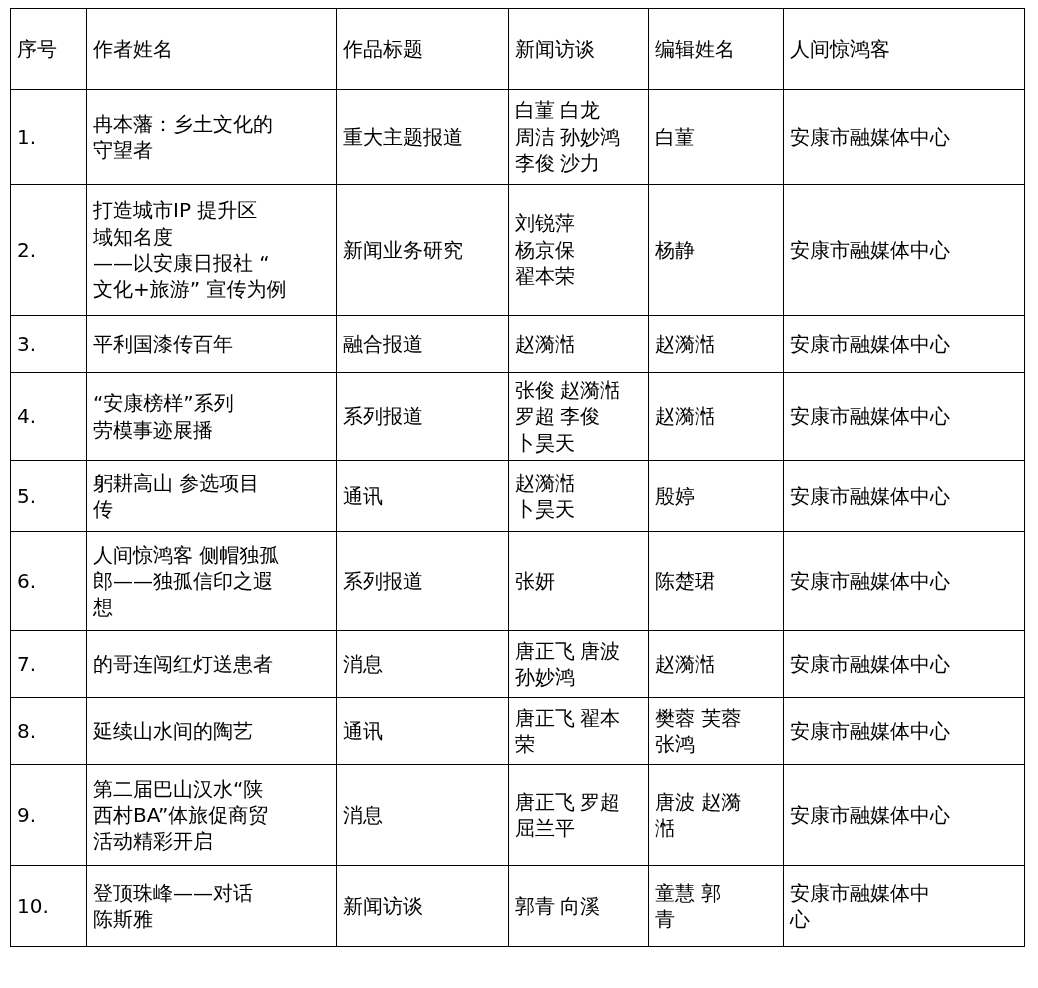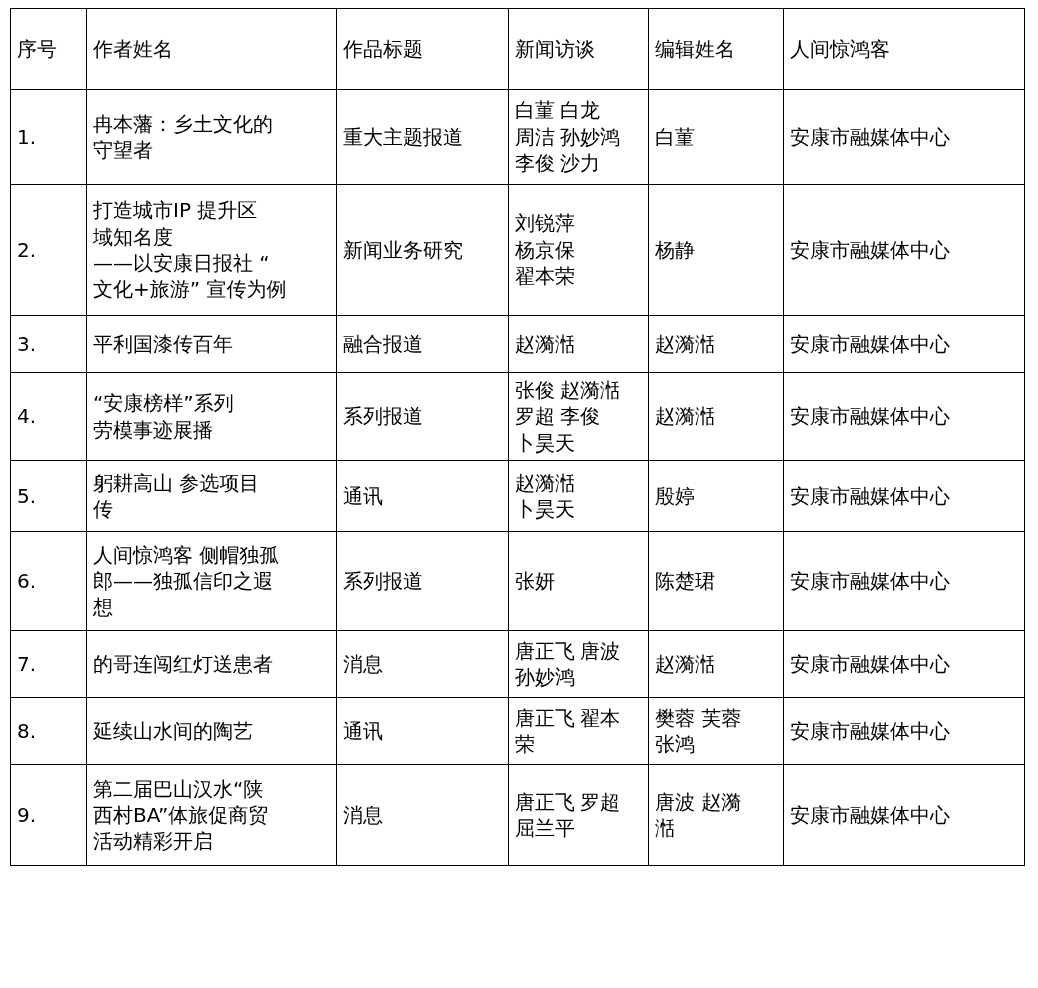--- a/index.html
+++ b/index.html
@@ -186,15 +186,26 @@
 西村BA”体旅促商贸
 活动精彩开启</td>
         <td class="cat-cell">消息</td>
         <td class="auth-cell">唐正飞  罗超
 屈兰平</td>
         <td class="edit-cell">唐波  赵漪
 湉</td>
         <td class="unit-cell">安康市融媒体中心</td>
       </tr>
 
+      <tr class="r10">
+        <td class="index-cell">10.</td>
+        <td class="title-cell">登顶珠峰——对话
+陈斯雅</td>
+        <td class="cat-cell">新闻访谈</td>
+        <td class="auth-cell">郭青  向溪</td>
+        <td class="edit-cell">童慧  郭
+青</td>
+        <td class="unit-cell">安康市融媒体中
+心</td>
+      </tr>
     </tbody>
   </table>
 </div>
 
 </body></html>

